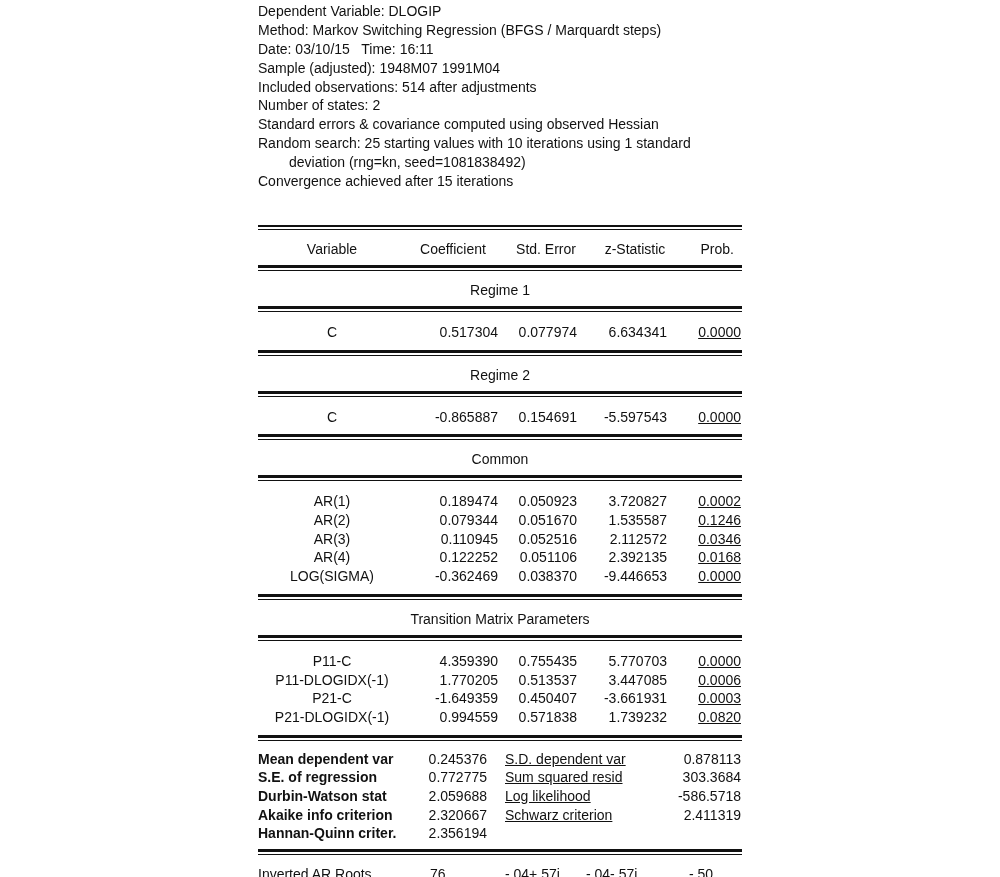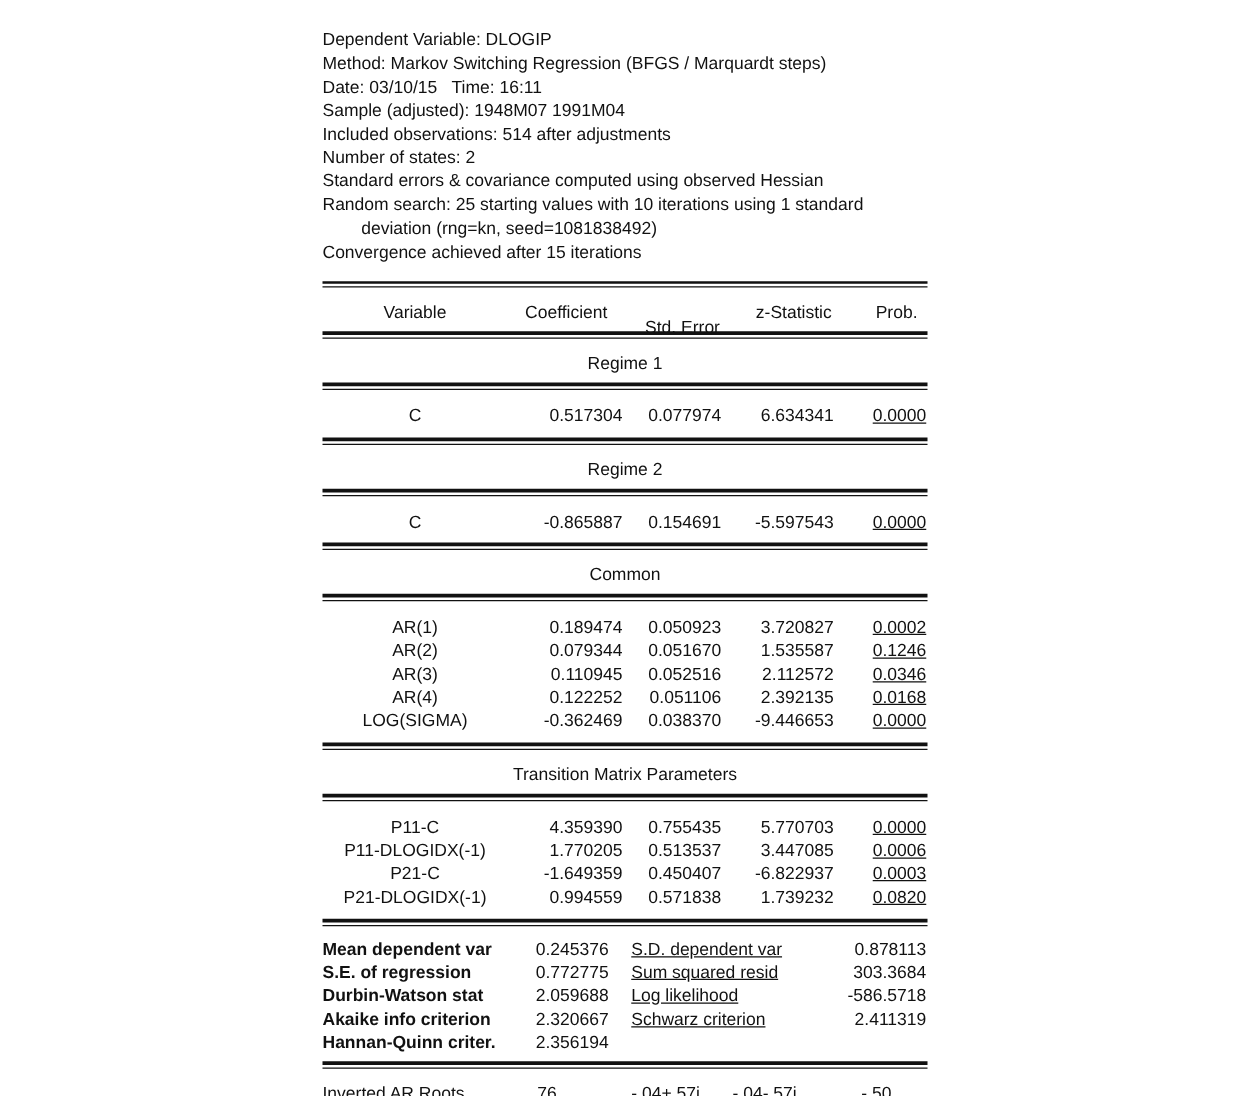--- a/index.html
+++ b/index.html
@@ -1,37 +1,37 @@
 <!DOCTYPE html>
 <html><head>
 <meta charset="utf-8">
 <style>
   html, body { margin: 0; padding: 0; background: #ffffff; }
   body {
     width: 1000px; height: 877px; position: relative; overflow: hidden;
     font-family: "Liberation Sans", sans-serif; color: #111; font-size: 14px;
   }
-  .hdr { position: absolute; left: 258px; top: 22px; width: 500px; }
+  .hdr { position: absolute; left: 258px; top: 2px; width: 500px; }
   .hdr .ln { height: 18.9px; line-height: 18.9px; white-space: nowrap; }
   .hdr .ind { padding-left: 31px; }
 
   .tbl { position: absolute; left: 258px; top: 225px; width: 484px; }
   .dbl { height: 6px; border-top: 3px solid #111; position: relative; }
   .dbl::after { content: ""; position: absolute; left: 0; right: 0; top: 2px; height: 1px; background: #111; }
   .dbl.top { border-top-width: 2px; }
   .row { position: relative; height: 18.7px; line-height: 18.7px; white-space: nowrap; }
   .cell { position: absolute; top: 0; }
   .c-var { left: 0; width: 148px; text-align: center; }
   .c-coef { right: 244px; text-align: right; }
   .c-se { right: 165px; text-align: right; }
   .c-z { right: 75px; text-align: right; }
   .c-p { right: 1px; text-align: left; text-decoration: underline; }
   .h-var { left: 0; width: 148px; text-align: center; }
   .h-coef { left: 155px; width: 80px; text-align: center; }
-  .h-se { left: 250px; width: 76px; text-align: center; margin-top: 12px; }
+  .h-se { left: 250px; width: 76px; text-align: center; }
   .h-z { left: 337px; width: 80px; text-align: center; }
   .h-p { right: 8px; text-align: right; }
   .sect { text-align: center; }
   .pad-h { height: 32px; line-height: 32px; }
   .gap { height: 8px; }
   .gap2 { height: 6px; }
 
   .s-l1 { left: 0; font-weight: bold; }
   .s-v1 { right: 255px; text-align: right; }
   .s-l2 { left: 247px; text-decoration: underline; }
@@ -149,21 +149,21 @@
         <span class="cell c-var">P11-DLOGIDX(-1)</span>
         <span class="cell c-coef">1.770205</span>
         <span class="cell c-se">0.513537</span>
         <span class="cell c-z">3.447085</span>
         <span class="cell c-p">0.0006</span>
       </div>
       <div class="row">
         <span class="cell c-var">P21-C</span>
         <span class="cell c-coef">-1.649359</span>
         <span class="cell c-se">0.450407</span>
-        <span class="cell c-z">-6.822937</span>
+        <span class="cell c-z">-3.661931</span>
         <span class="cell c-p">0.0003</span>
       </div>
       <div class="row">
         <span class="cell c-var">P21-DLOGIDX(-1)</span>
         <span class="cell c-coef">0.994559</span>
         <span class="cell c-se">0.571838</span>
         <span class="cell c-z">1.739232</span>
         <span class="cell c-p">0.0820</span>
       </div>
       <div class="gap"></div>

